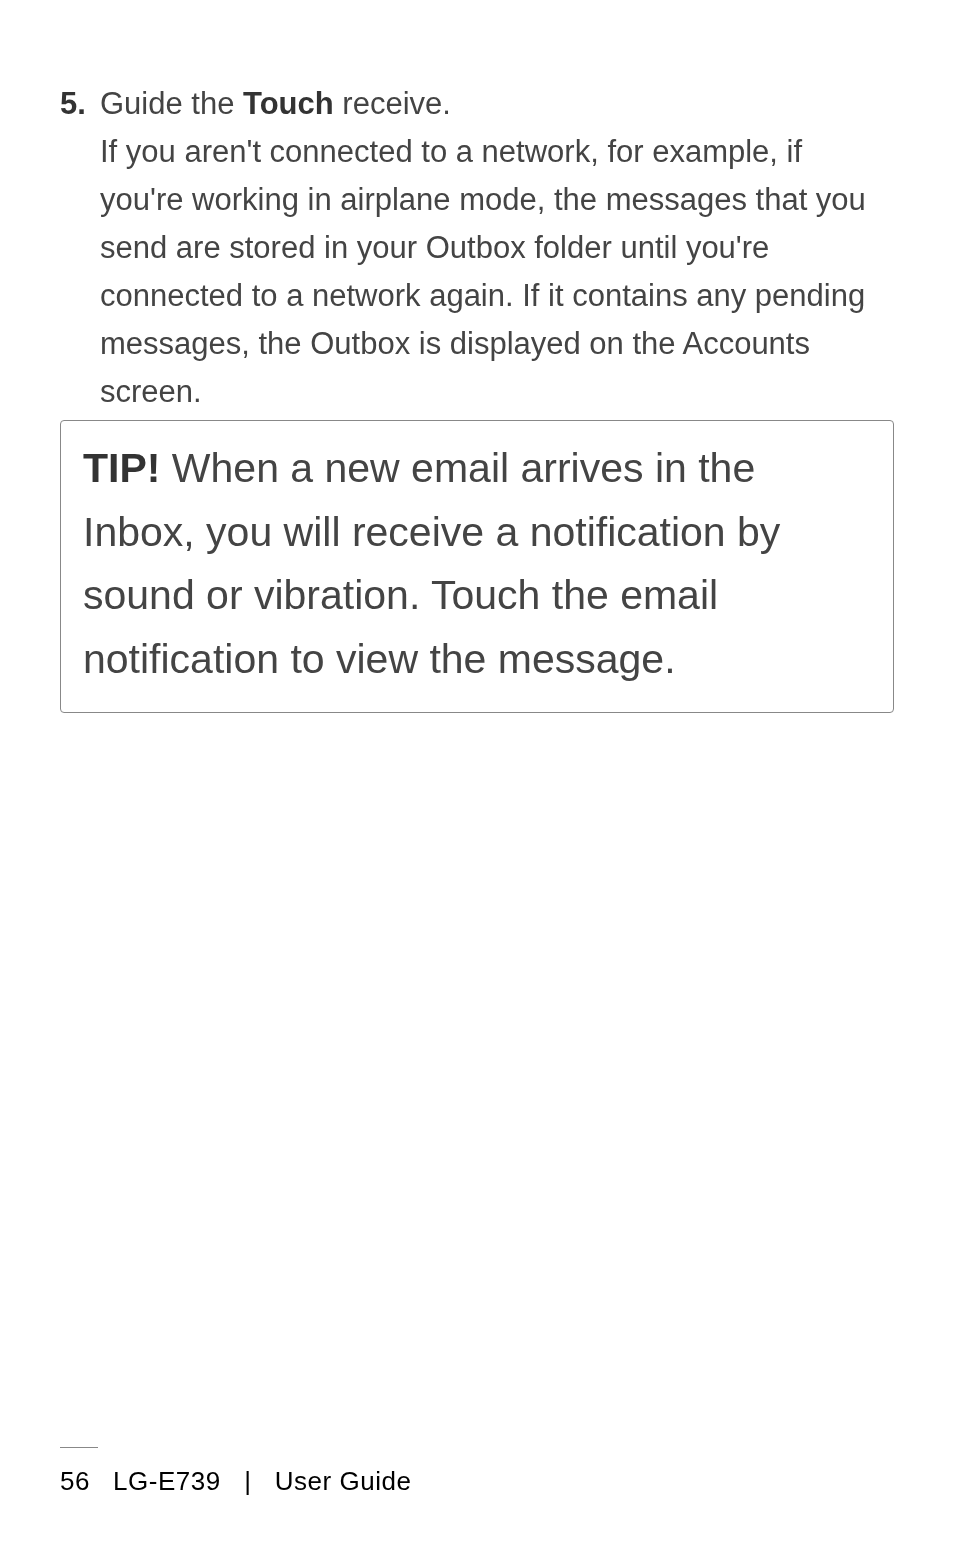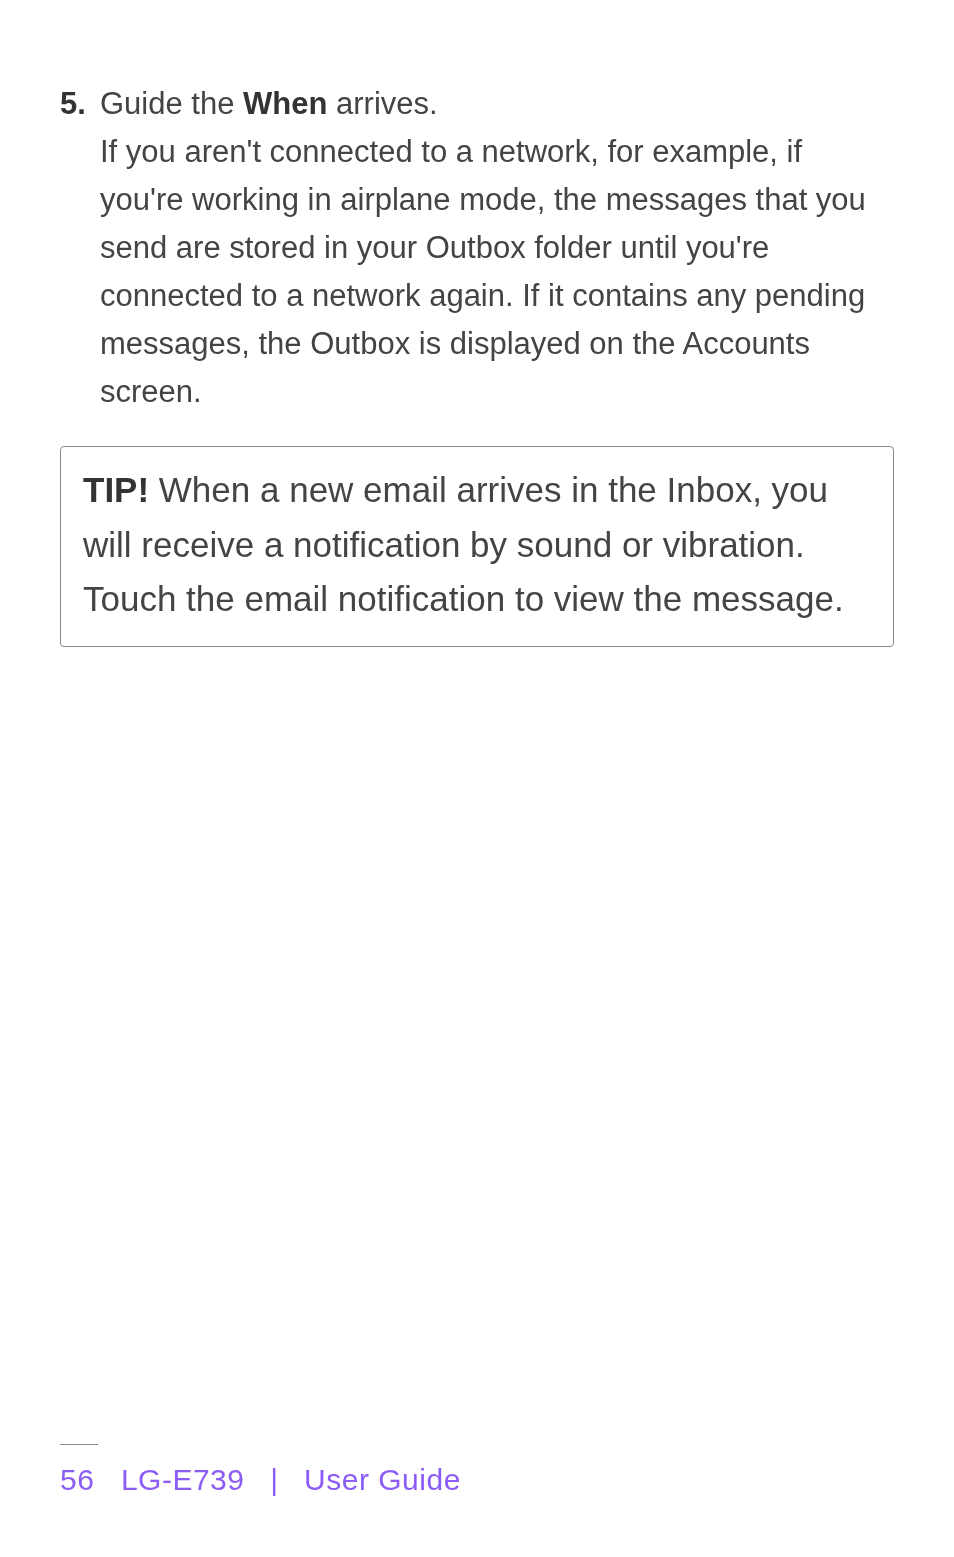--- a/index.html
+++ b/index.html
@@ -33,56 +33,56 @@
     flex: 1;
   }
   .bold {
     font-weight: bold;
     color: #333;
   }
   .tip-box {
     border: 1.5px solid #888;
     border-radius: 4px;
     padding: 16px 22px 20px 22px;
-    margin-top: 30px;
-    font-size: 35px;
+    margin-top: 4px;
+    font-size: 41px;
     line-height: 1.55;
     color: #444;
   }
   .footer {
     position: absolute;
     bottom: 60px;
     left: 0;
     right: 0;
     padding: 0 60px;
   }
   .footer-line {
     border-top: 1.5px solid #888;
     width: 38px;
     margin-bottom: 18px;
   }
   .footer-text {
-    font-size: 30px;
-    color: #8b5cf6;
+    font-size: 26px;
+    color: #000000;
     letter-spacing: 0.5px;
   }
   .divider {
     margin: 0 8px;
   }
 </style>
 </head>
 <body>
 
 <div class="content">
   <div class="step">
     <div class="step-number">
       <span class="bold">5.</span>
     </div>
     <div class="step-body">
-      <span>Guide the </span><span class="bold">When</span><span> arrives.</span>
+      <span>Guide the </span><span class="bold">Touch</span><span> receive.</span>
       <div>If you aren't connected to a network, for example, if you're working in airplane mode, the messages that you send are stored in your Outbox folder until you're connected to a network again. If it contains any pending messages, the Outbox is displayed on the Accounts screen.</div>
     </div>
   </div>
 
   <div class="tip-box">
     <span class="bold">TIP!</span><span> When a new email arrives in the Inbox, you will receive a notification by sound or vibration. Touch the email notification to view the message.</span>
   </div>
 </div>
 
 <div class="footer">

